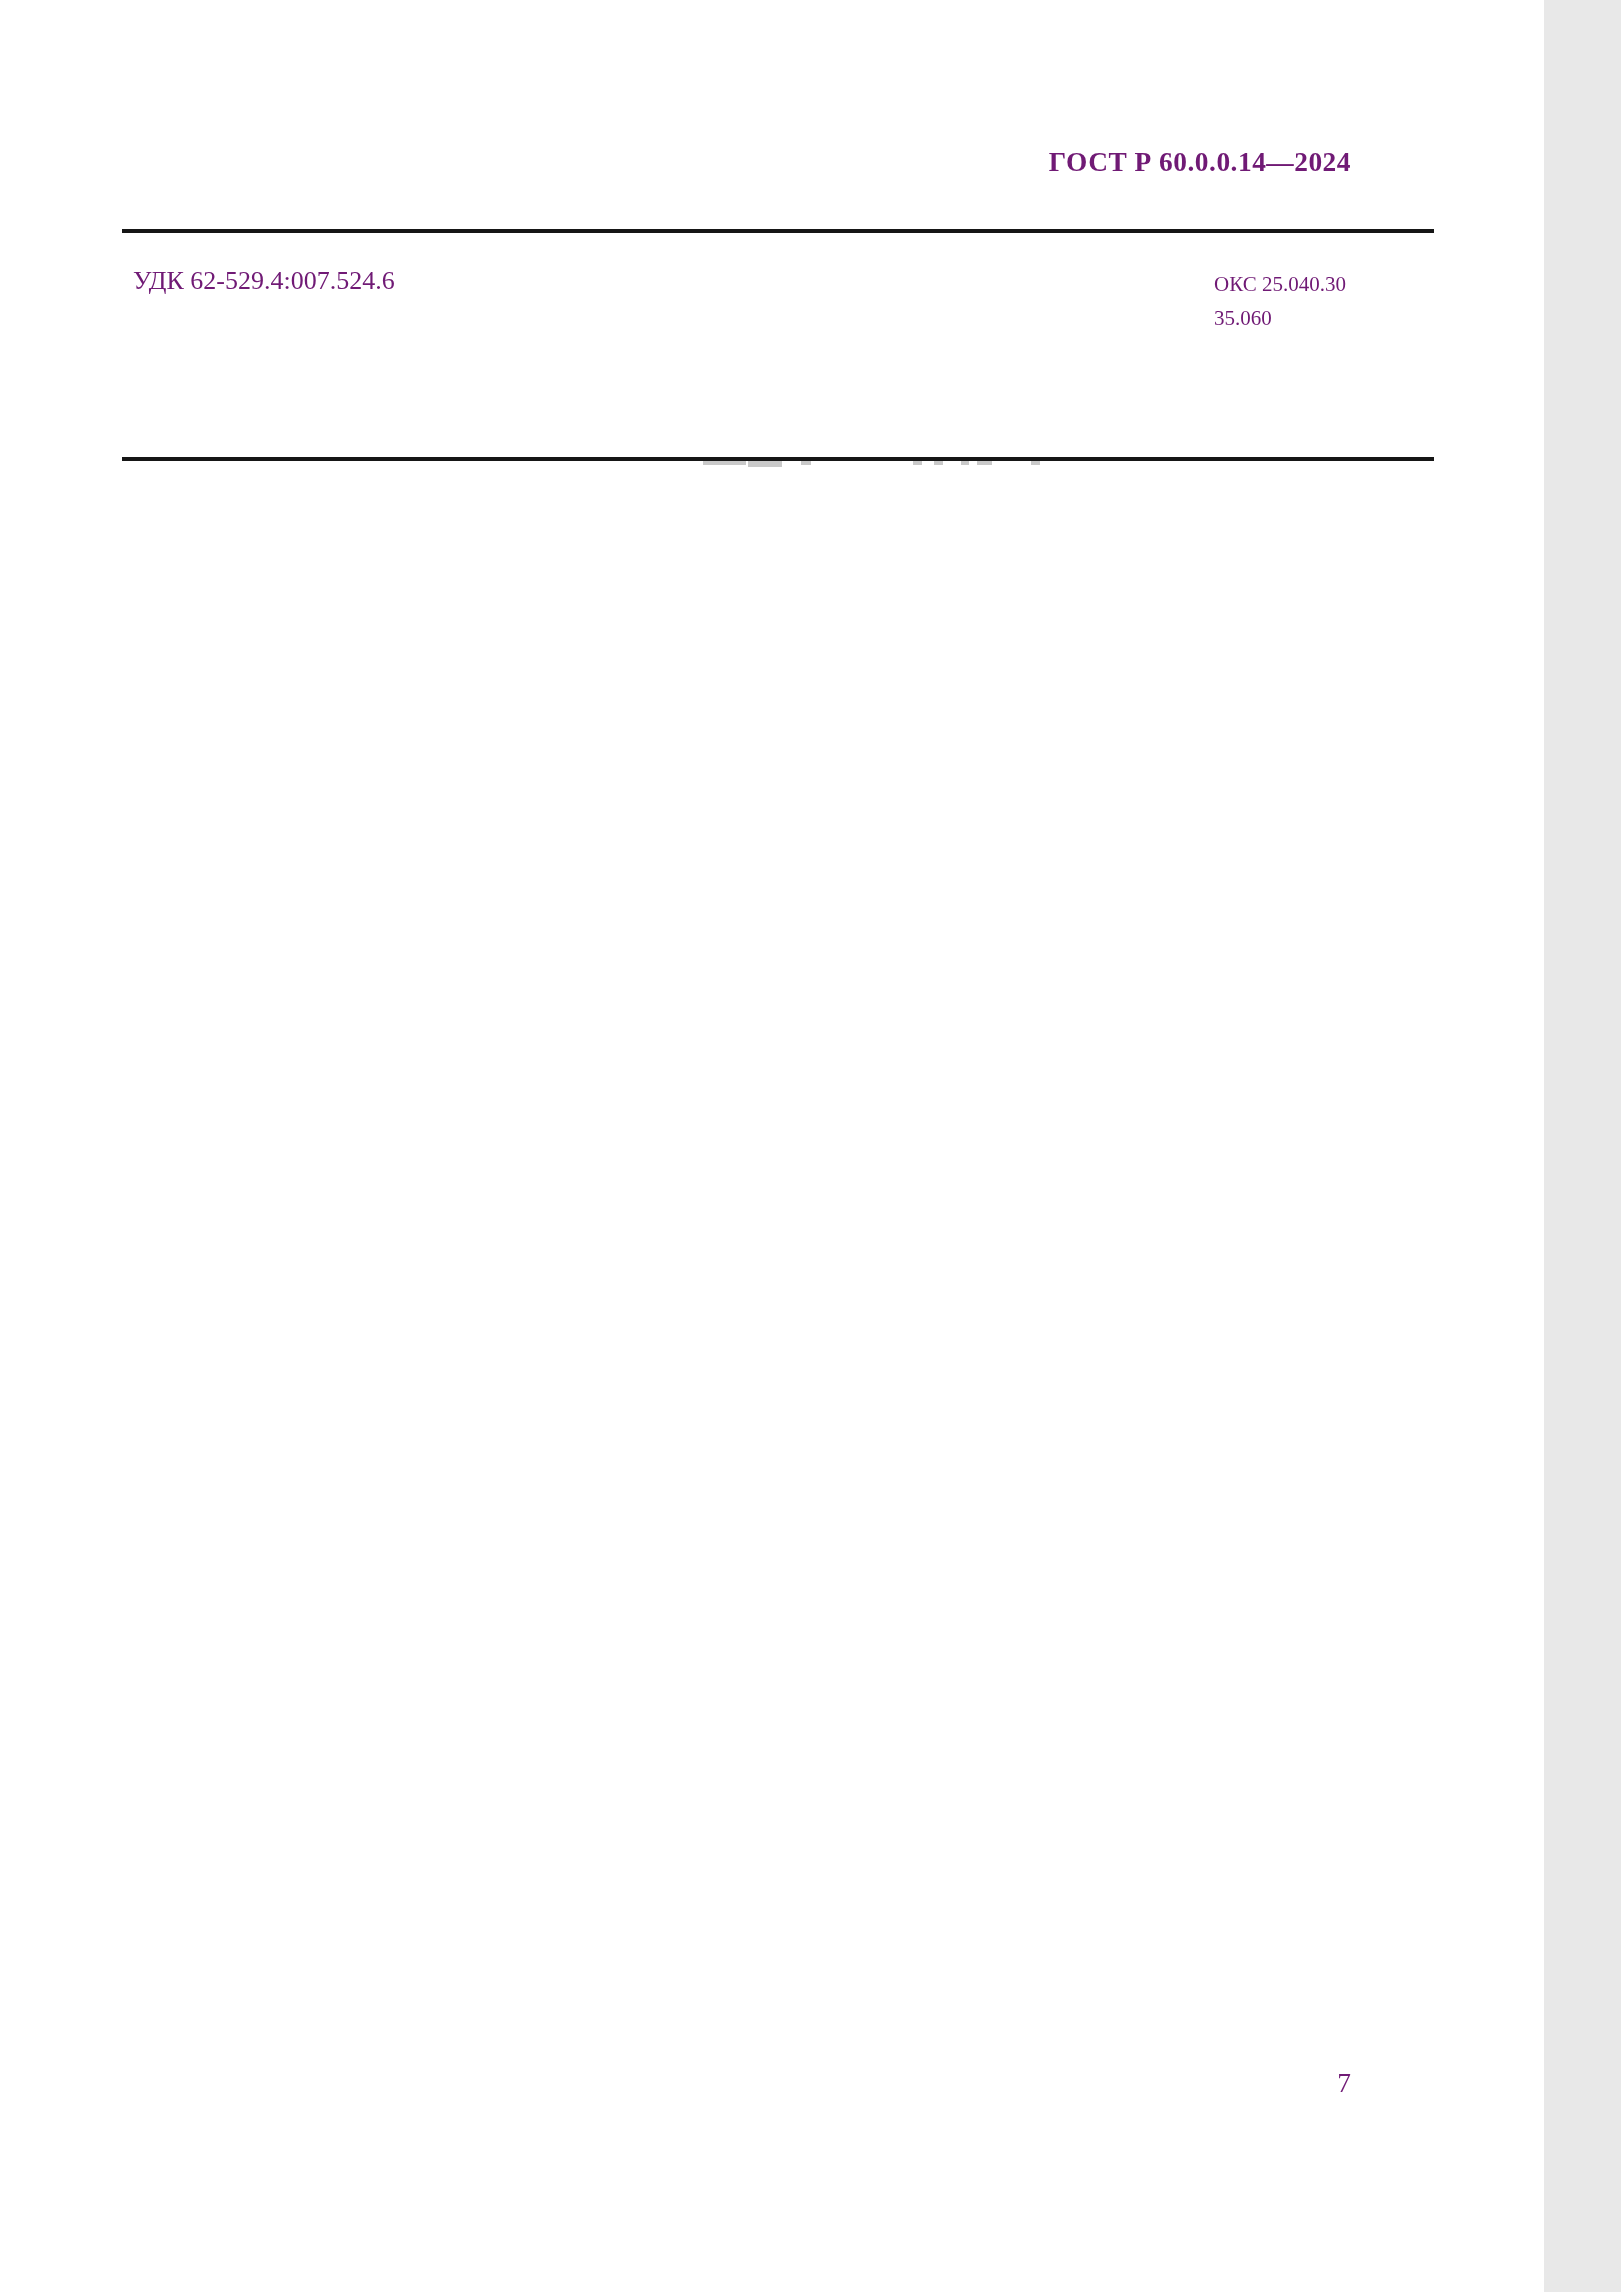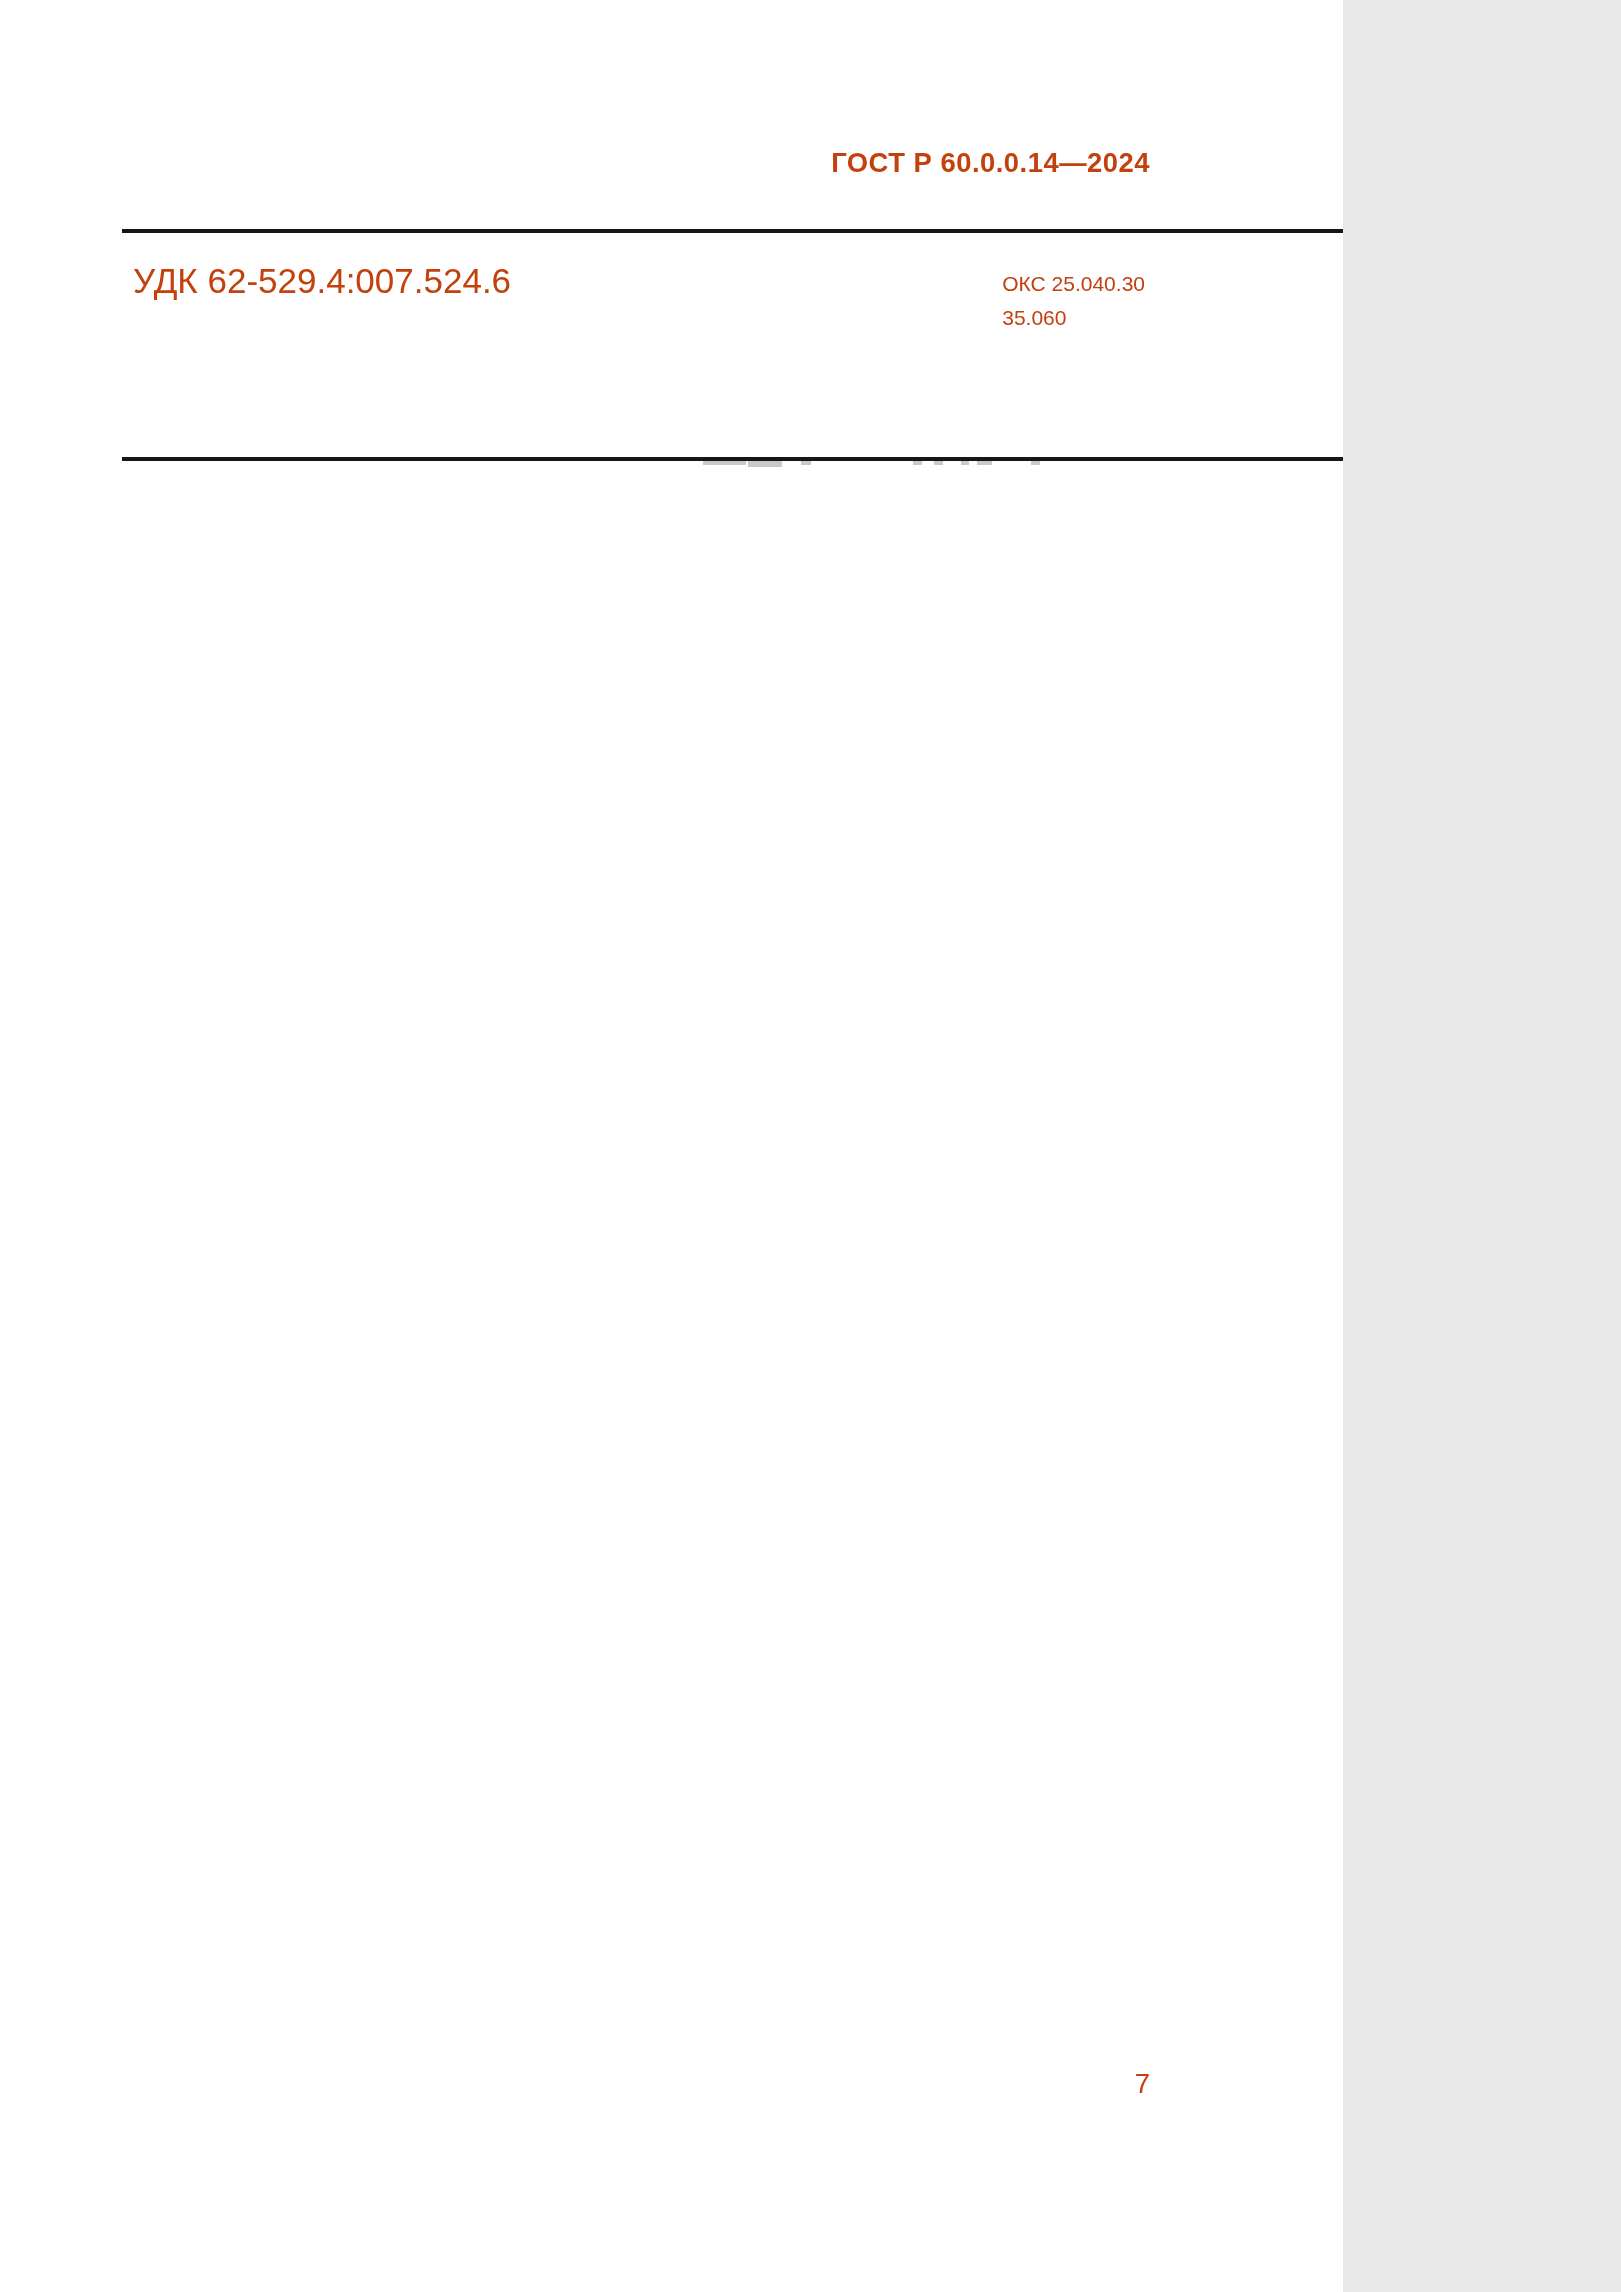--- a/index.html
+++ b/index.html
@@ -2,25 +2,25 @@
 <html><head>
 <meta charset="utf-8">
 <style>
   html, body {
     margin: 0;
     padding: 0;
     background: #e8e8e8;
   }
   .page {
     position: relative;
-    width: 1343px;
+    width: 1544px;
     height: 2293px;
     background: #ffffff;
-    font-family: Liberation Sans, sans-serif;
-    color: #c2410c;
+    font-family: Liberation Serif, serif;
+    color: #701a75;
     overflow: hidden;
   }
   .running-header {
     position: absolute;
     top: 149px;
     right: 193px;
     font-size: 27.4px;
     line-height: 27.4px;
     font-weight: bold;
     white-space: nowrap;
@@ -33,21 +33,21 @@
     height: 3.9px;
     background: #161616;
     z-index: 2;
   }
   .rule-top { top: 229px; }
   .rule-bottom { top: 457px; }
   .udk {
     position: absolute;
     top: 267px;
     left: 133px;
-    font-size: 35px;
+    font-size: 26px;
     line-height: 27.4px;
     white-space: nowrap;
   }
   .oks {
     position: absolute;
     top: 267px;
     right: 198px;
     font-size: 21px;
     line-height: 34px;
     text-align: left;

